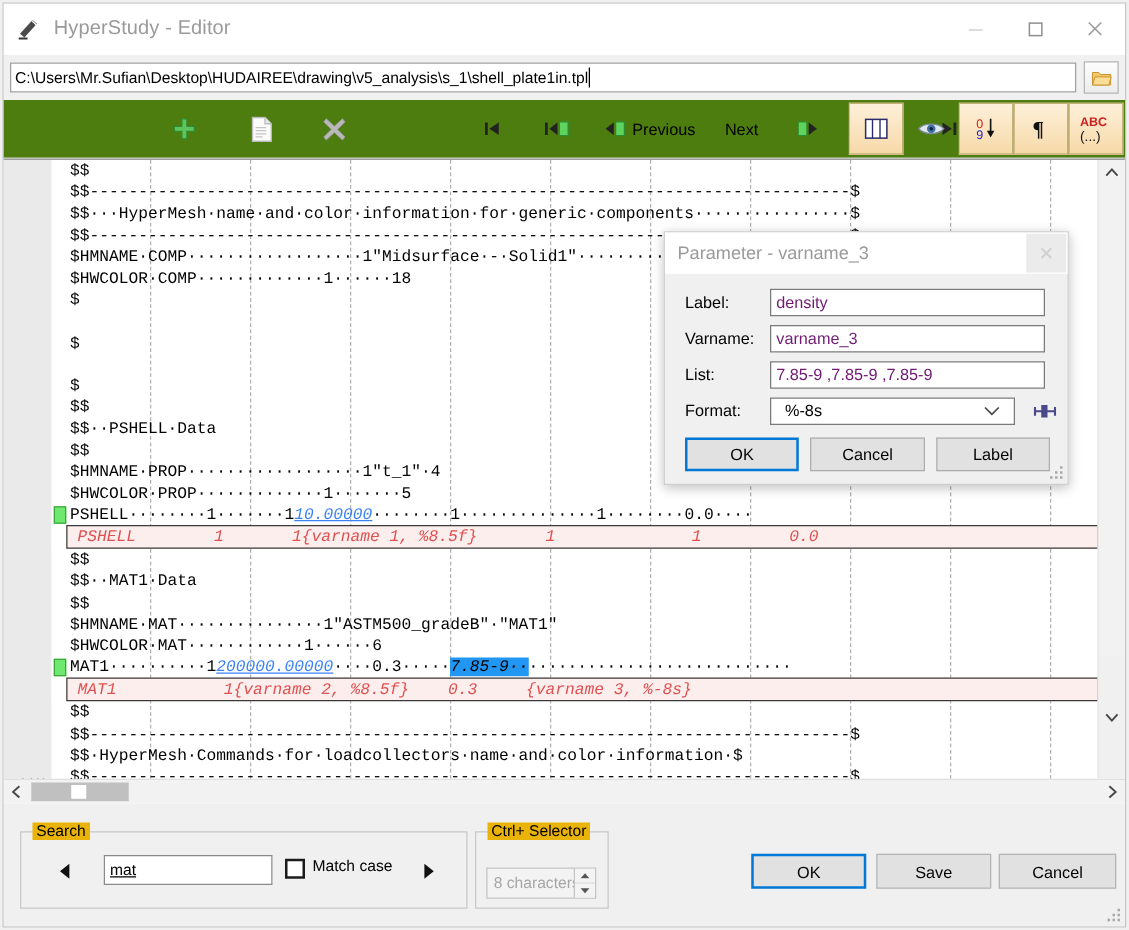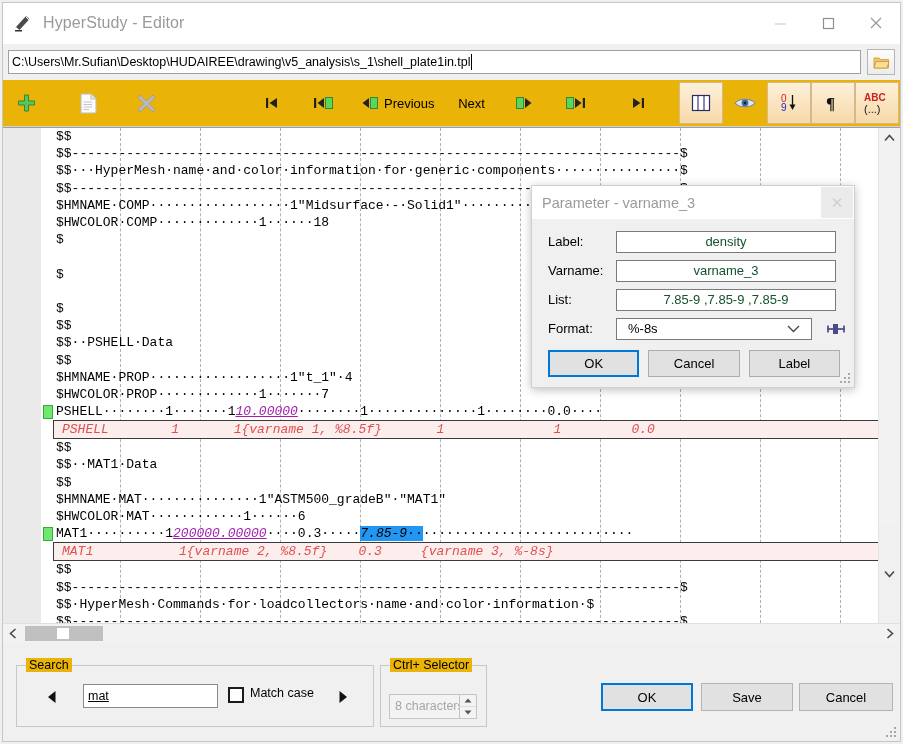--- a/index.html
+++ b/index.html
@@ -85,25 +85,26 @@
     margin-left: 6px;
     border: 1px solid #b5b5b5;
     background: linear-gradient(#fdfdfd, #ececec);
     display: flex; align-items: center; justify-content: center;
     box-sizing: border-box;
   }
   
   .toolbar {
     flex: 0 0 auto;
     height: 46px;
-    background: #eab308;
+    background: #4d7c0f;
     display: flex;
     align-items: center;
     border-bottom: 1px solid #d3d3d3;
     position: relative;
+    justify-content: center;
   }
   .tbtn {
     height: 40px; min-width: 38px;
     display: flex; align-items: center; justify-content: center;
     box-sizing: border-box;
   }
   .tbtn.txt { padding: 0 4px; font-size: 13px; color: #000; }
   .navgroup { display: flex; align-items: center; gap: 14px; margin-left: 88px; }
   .rightgroup { position: absolute; right: 1px; top: 2px; display: flex; align-items: stretch; height: 42px; }
   .togbtn {
@@ -188,21 +189,21 @@
     border: 1px solid #3ca83c;
     box-sizing: border-box;
   }
   .marker.empty { background: transparent; border: none; }
   .ltext {
     padding-left: 3px;
     color: #000;
     white-space: pre;
   }
   .param {
-    color: #a21caf;
+    color: #3b82f6;
     text-decoration: underline;
     font-style: italic;
   }
   .sel {
     background: #2196f3;
     color: #000000;
     font-style: italic;
   }
   
   .prow {
@@ -414,24 +415,24 @@
     width: 68px; flex: 0 0 68px;
     font-size: 13px; color: #000;
   }
   .finput {
     flex: 1 1 auto;
     margin-right: 18px;
     height: 22px;
     background: #fff;
     border: 1px solid #7a7a7a;
     box-sizing: border-box;
-    font-size: 13px; color: #14532d;
+    font-size: 13px; color: #701a75;
     padding: 0 4px;
     line-height: 20px;
-    white-space: nowrap; overflow: hidden; text-align: center;
+    white-space: nowrap; overflow: hidden;
   }
   .fselect {
     width: 196px; flex: 0 0 196px;
     height: 22px;
     background: #fff;
     border: 1px solid #7a7a7a;
     box-sizing: border-box;
     font-size: 13px; color: #000;
     padding: 0 11px;
     line-height: 20px;
@@ -634,21 +635,21 @@
               <div class="line"><div class="lnum">752</div><div class="marker empty"></div><div class="ltext">$HWCOLOR·COMP·············1······18</div></div>
               <div class="line"><div class="lnum">753</div><div class="marker empty"></div><div class="ltext">$</div></div>
               <div class="line"><div class="lnum">754</div><div class="marker empty"></div><div class="ltext"></div></div>
               <div class="line"><div class="lnum">755</div><div class="marker empty"></div><div class="ltext">$</div></div>
               <div class="line"><div class="lnum">756</div><div class="marker empty"></div><div class="ltext"></div></div>
               <div class="line"><div class="lnum">757</div><div class="marker empty"></div><div class="ltext">$</div></div>
               <div class="line"><div class="lnum">758</div><div class="marker empty"></div><div class="ltext">$$</div></div>
               <div class="line"><div class="lnum">759</div><div class="marker empty"></div><div class="ltext">$$··PSHELL·Data</div></div>
               <div class="line"><div class="lnum">760</div><div class="marker empty"></div><div class="ltext">$$</div></div>
               <div class="line"><div class="lnum">761</div><div class="marker empty"></div><div class="ltext">$HMNAME·PROP··················1"t_1"·4</div></div>
-              <div class="line"><div class="lnum">762</div><div class="marker empty"></div><div class="ltext">$HWCOLOR·PROP·············1·······7</div></div>
+              <div class="line"><div class="lnum">762</div><div class="marker empty"></div><div class="ltext">$HWCOLOR·PROP·············1·······5</div></div>
               <div class="line"><div class="lnum">763</div><div class="marker"></div><div class="ltext">PSHELL········1·······1<span class="param">10.00000</span>········1··············1········0.0····</div></div>
               <div class="prow">PSHELL        1       1{varname 1, %8.5f}       1              1         0.0</div>
               <div class="line"><div class="lnum">764</div><div class="marker empty"></div><div class="ltext">$$</div></div>
               <div class="line"><div class="lnum">765</div><div class="marker empty"></div><div class="ltext">$$··MAT1·Data</div></div>
               <div class="line"><div class="lnum">766</div><div class="marker empty"></div><div class="ltext">$$</div></div>
               <div class="line"><div class="lnum">767</div><div class="marker empty"></div><div class="ltext">$HMNAME·MAT···············1"ASTM500_gradeB"·"MAT1"</div></div>
               <div class="line"><div class="lnum">768</div><div class="marker empty"></div><div class="ltext">$HWCOLOR·MAT············1······6</div></div>
               <div class="line"><div class="lnum">769</div><div class="marker"></div><div class="ltext">MAT1··········1<span class="param">200000.00000</span>····0.3·····<span class="sel">7.85-9··</span>···························</div></div>
               <div class="prow">MAT1           1{varname 2, %8.5f}    0.3     {varname 3, %-8s}</div>
               <div class="line"><div class="lnum">770</div><div class="marker empty"></div><div class="ltext">$$</div></div>

